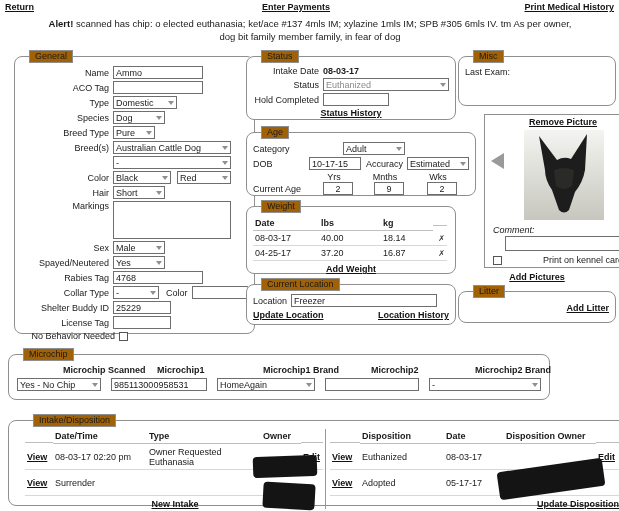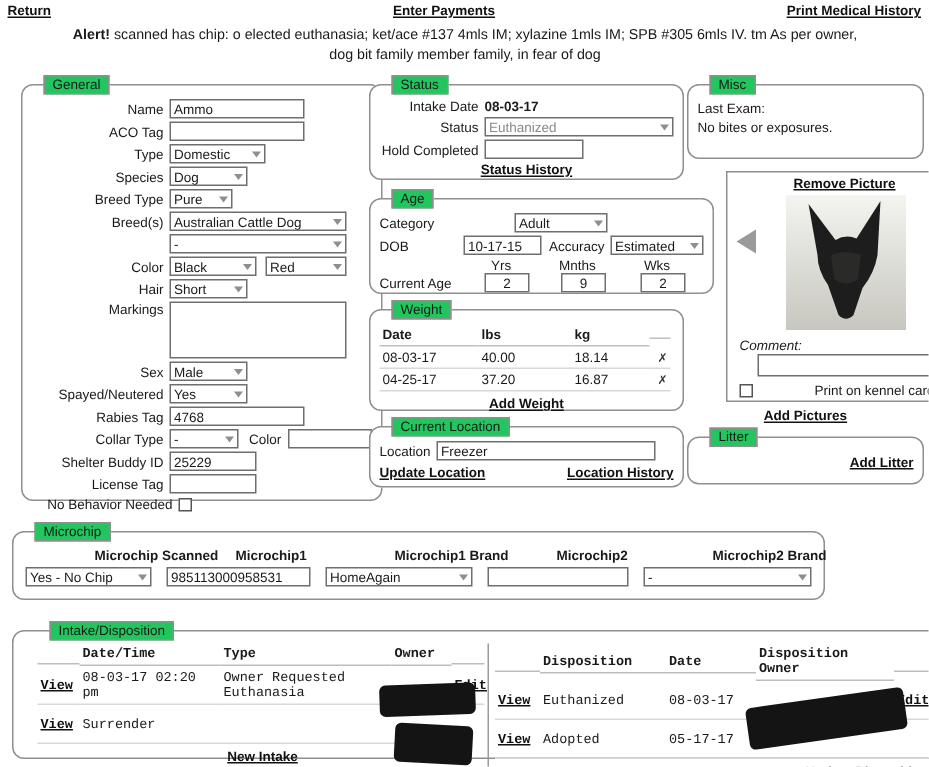--- a/index.html
+++ b/index.html
@@ -9,21 +9,21 @@
     background:#fff; color:#1a1a1a;
     font-family:"Liberation Sans", sans-serif; font-size:9px;
   }
   .link { font-weight:bold; text-decoration:underline; color:#111; cursor:pointer; white-space:nowrap; }
   fieldset {
     position:absolute; border:1px solid #8f8f8f; border-radius:8px;
     margin:0; padding:3px 6px 3px 6px; background:#fff;
   }
   legend {
     border:1px solid #8f8f8f; padding:0 5px; margin-left:8px;
-    font-size:9px; background:#22c55e; line-height:11px;
+    font-size:9px; background:#a16207; line-height:11px;
   }
   .row { display:flex; align-items:center; margin-bottom:2px; }
   .lbl { width:88px; text-align:right; margin-right:4px; white-space:nowrap; flex-shrink:0; }
   .lbl-l { text-align:left; margin-right:4px; white-space:nowrap; flex-shrink:0; }
   input.txt, textarea.txt {
     border:1px solid #6e6e6e; height:13px; padding:0 2px; background:#fff;
     font-family:"Liberation Sans", sans-serif; font-size:9px; color:#1a1a1a;
   }
   textarea.txt { resize:none; height:38px; }
   .dd {
@@ -42,21 +42,21 @@
   .xicon { color:#333; font-size:8px; text-align:right; }
   .pic-panel { position:absolute; border:1px solid #8f8f8f; background:#fff; }
   .arrow { position:absolute; width:0; height:0; cursor:pointer; }
   .arrow.left  { border-top:8px solid transparent; border-bottom:8px solid transparent; border-right:13px solid #9a9a9a; }
   .arrow.right { border-top:8px solid transparent; border-bottom:8px solid transparent; border-left:13px solid #9a9a9a; }
   .mc-grid { display:grid; grid-template-columns:84px 96px 98px 94px 112px; column-gap:10px; padding:1px 2px; }
   .mc-grid .h { font-weight:bold; margin-bottom:3px; white-space:nowrap;padding-left:46px; }
   .it-wrap { display:flex; }
   .it-half { position:relative; }
   .it-grid { display:grid; align-items:center; }
-  .it-grid > div { padding:2px 2px; border-bottom:1px solid #d8d8d8; min-height:13px; display:flex; align-items:center;font-family:Liberation Mono, monospace; }
+  .it-grid > div { padding:2px 2px; border-bottom:1px solid #d8d8d8; min-height:13px; display:flex; align-items:center; }
   .it-grid > div.hdr { font-weight:bold; border-bottom:1px solid #bdbdbd; }
   .it-grid > div.tall { min-height:26px; }
   .redact { position:absolute; background:#141414; border-radius:4px; }
   .footer-links { display:flex; align-items:center; margin-top:3px; }
   i.cmt { font-style:italic; }
 </style>
 </head>
 <body>
 
 <a class="link hdr-link" style="left:5px;">Return</a>
@@ -258,21 +258,20 @@
   </div>
   <div class="row" style="justify-content:space-between; margin-top:3px;">
     <a class="link">Update Location</a>
     <a class="link">Location History</a>
   </div>
 </fieldset>
 
 <fieldset style="left:458px; top:50px; width:158px; height:56px;">
   <legend>Misc</legend>
   <div style="margin-top:1px;">Last Exam:</div>
-  <div style="margin-top:3px;">No bites or exposures.</div>
 </fieldset>
 
 <div class="pic-panel" style="left:484px; top:114px; width:158px; height:154px;">
   <div class="center-text" style="margin-top:2px;">
     <a class="link">Remove Picture</a>
   </div>
   <span class="arrow left" style="left:6px; top:38px;"></span>
   <span class="arrow right" style="right:6px; top:38px;"></span>
   <svg width="80" height="90" style="position:absolute; left:39px; top:15px;" viewBox="0 0 80 90">
     <defs>

